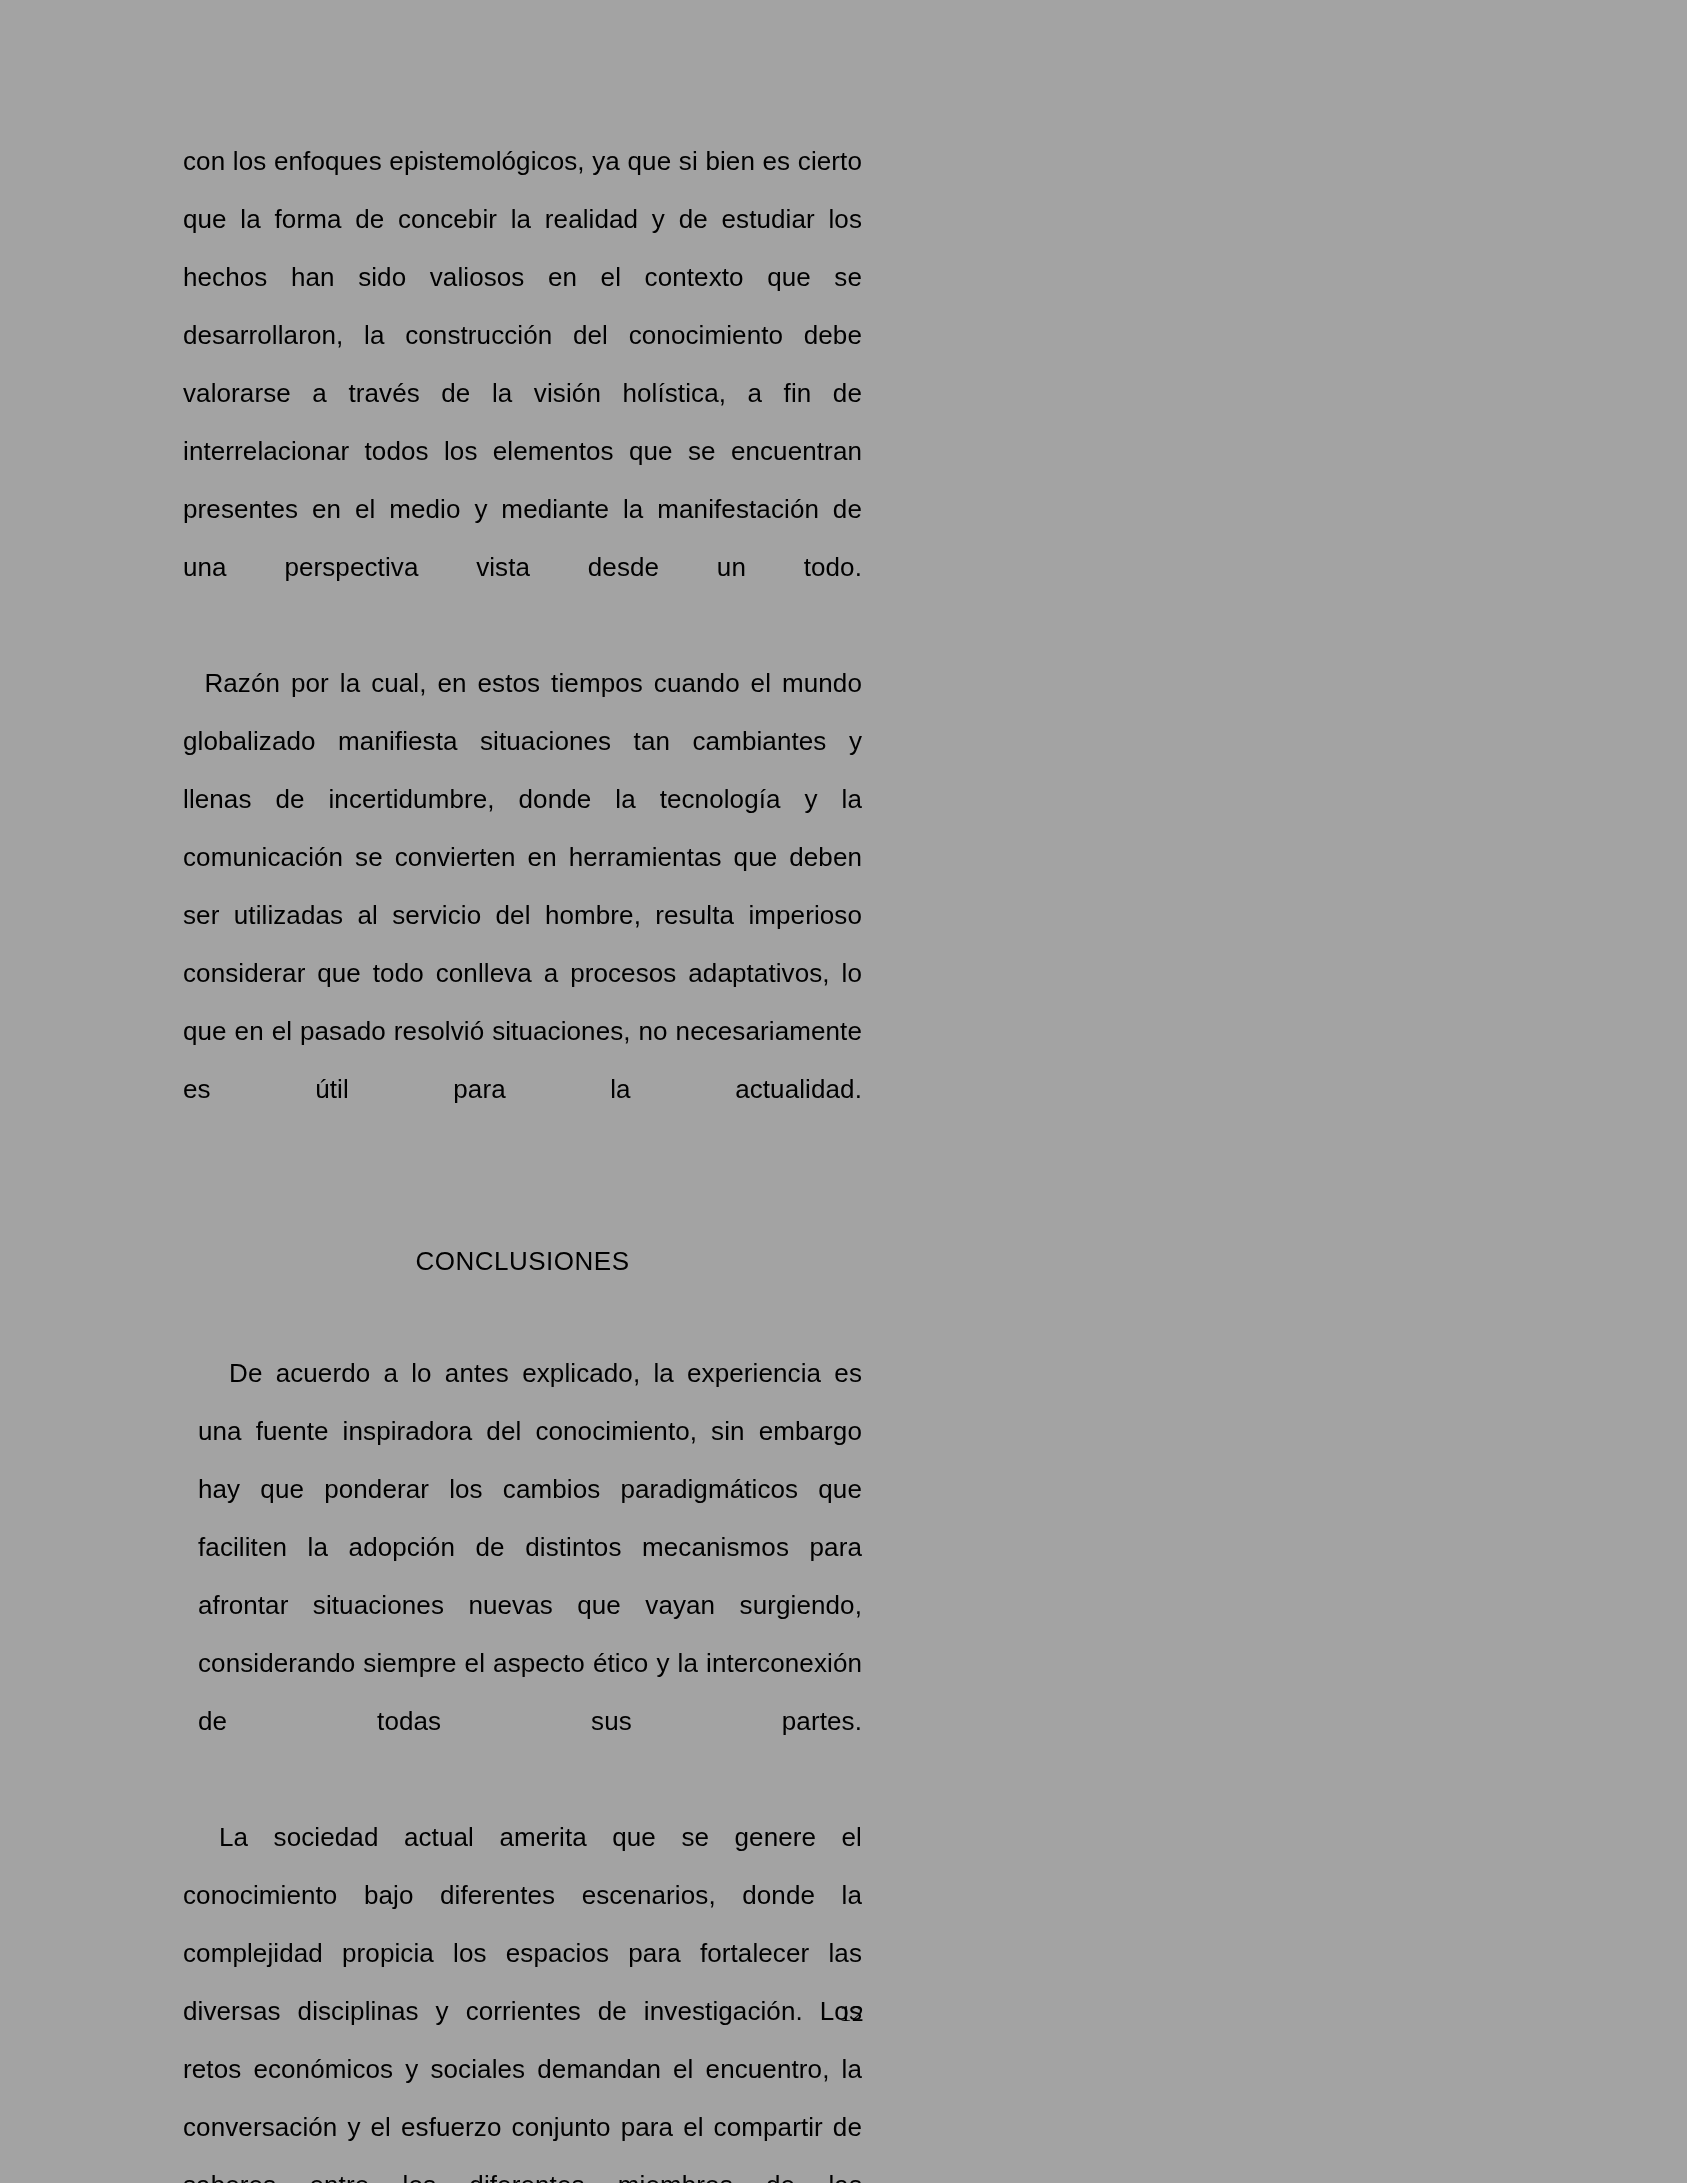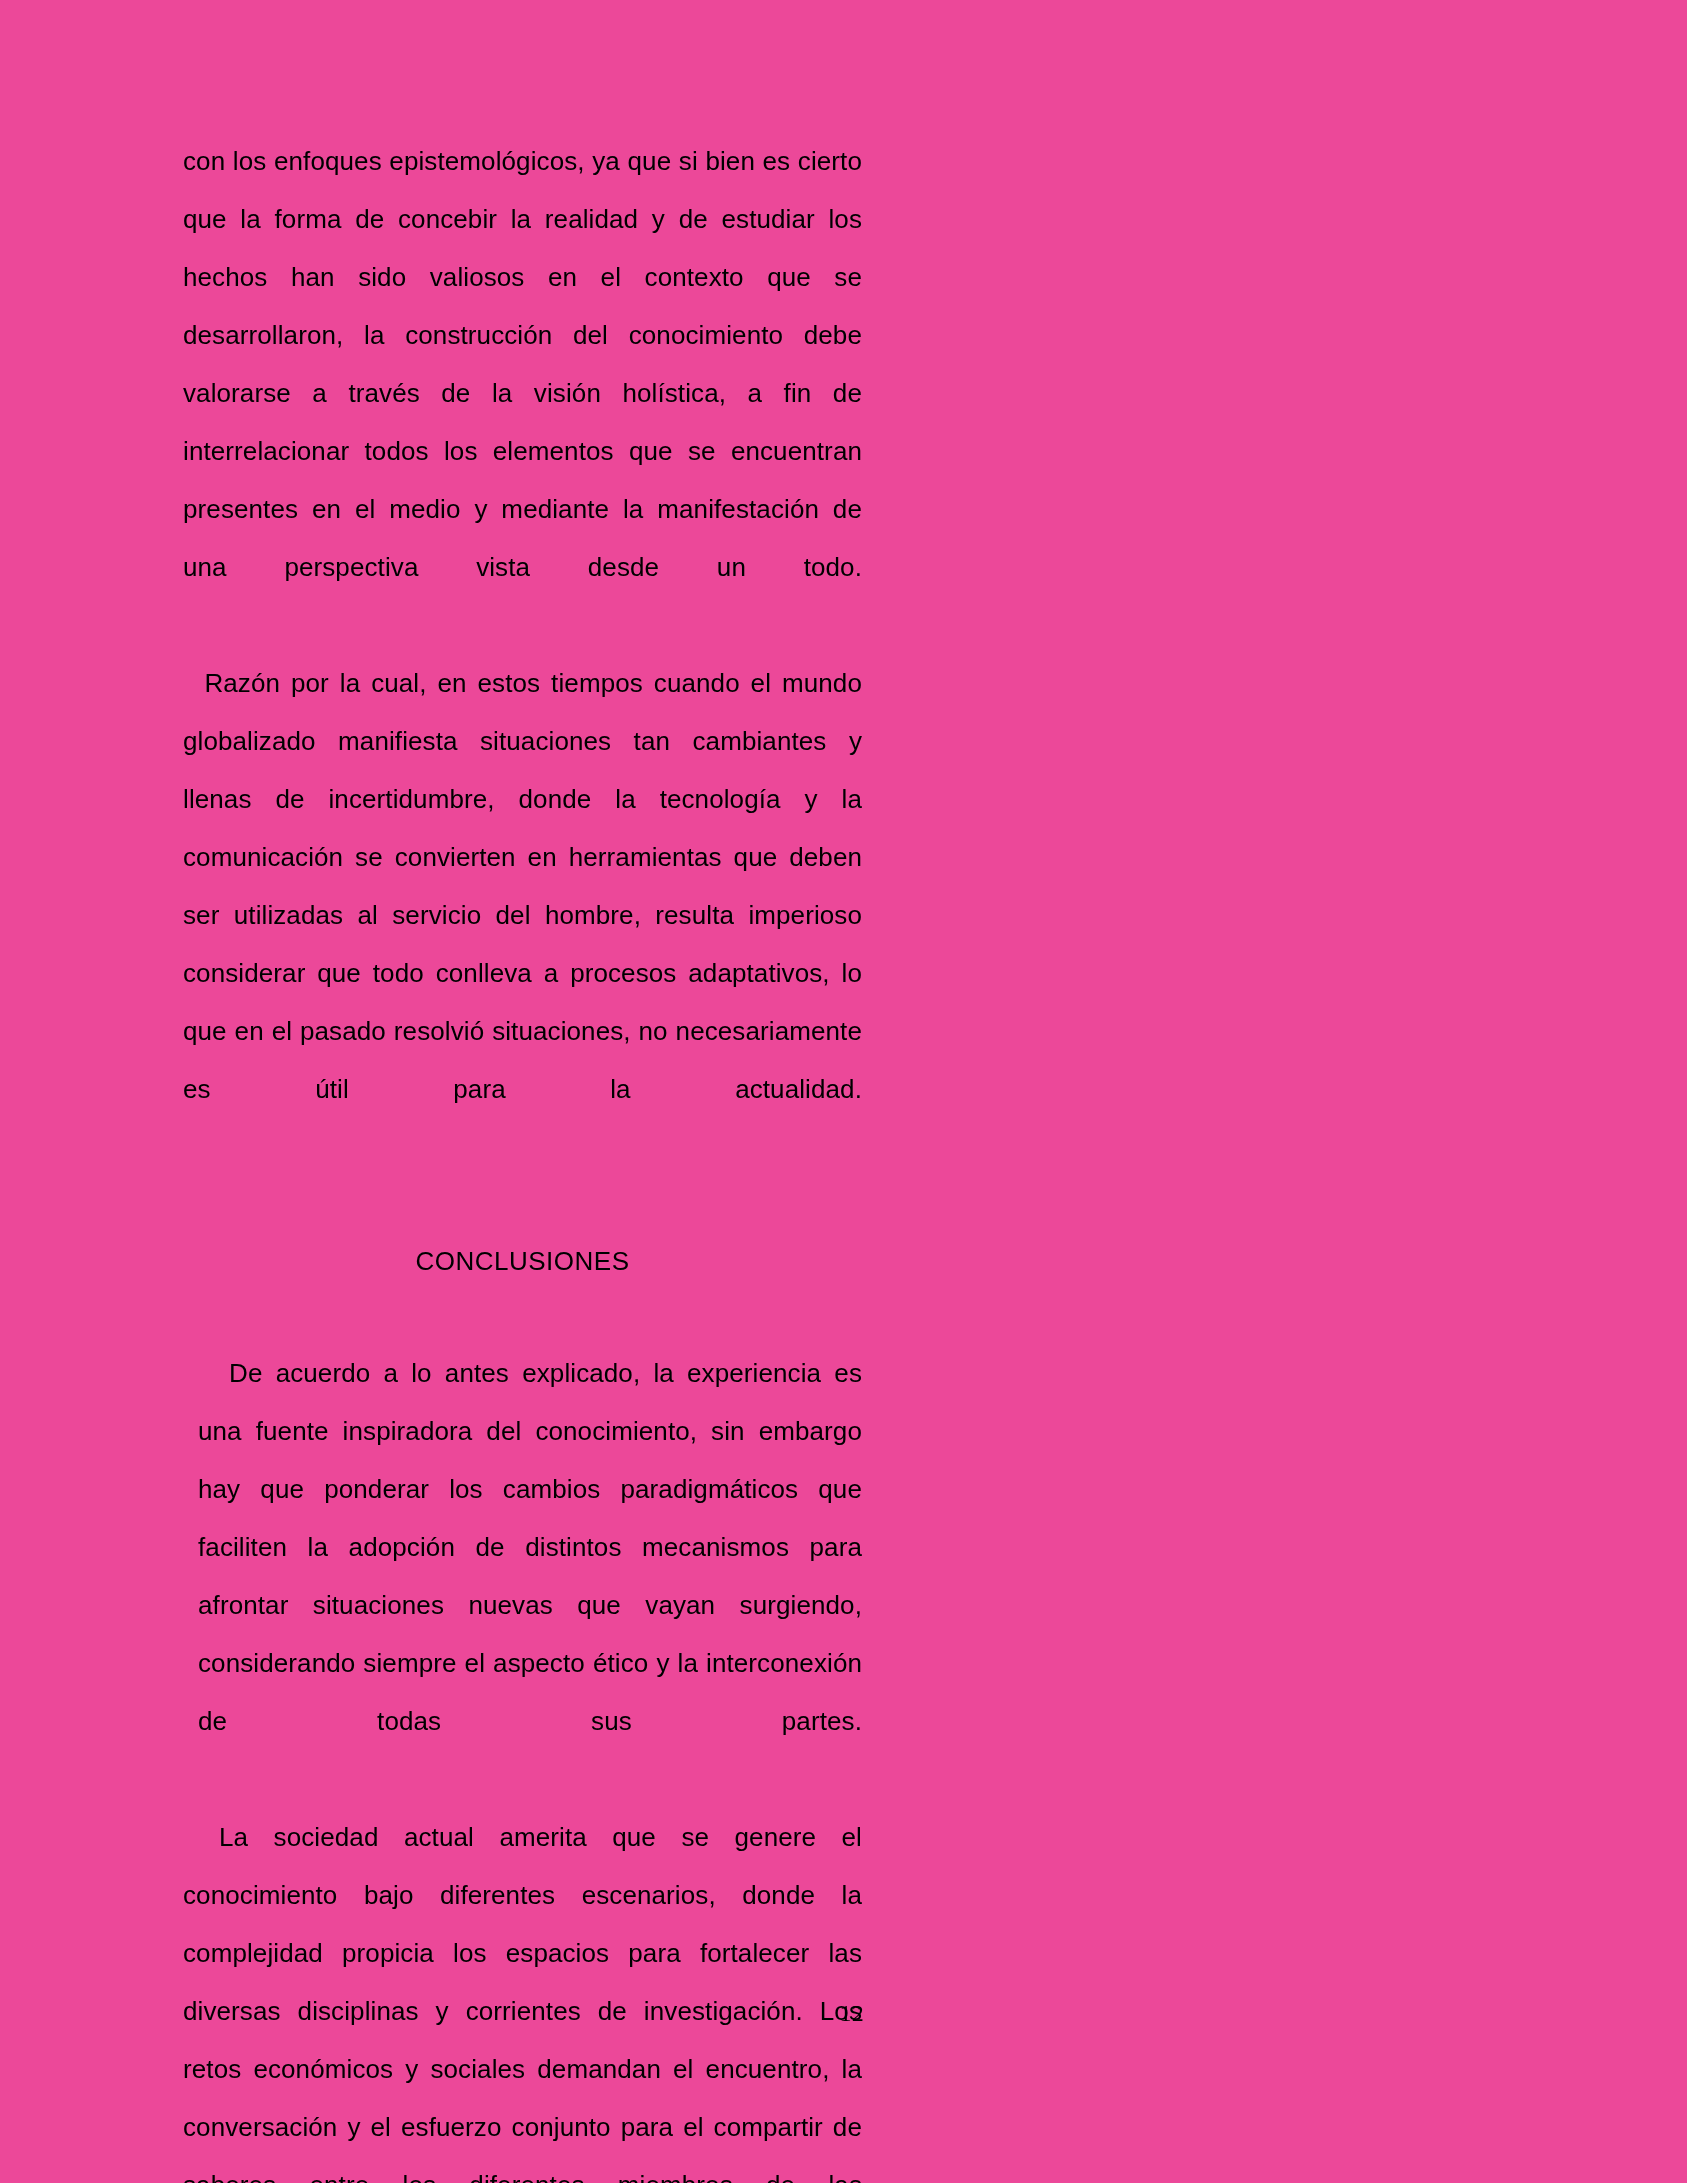--- a/index.html
+++ b/index.html
@@ -6,21 +6,21 @@
   html, body {
     margin: 0;
     padding: 0;
     background: #ffffff;
   }
 
   .page {
     position: relative;
     width: 1687px;
     height: 2183px;
-    background: #ec4899;
+    background: #a3a3a3;
     box-sizing: border-box;
     overflow: hidden;
   }
 
   .content {
     position: absolute;
     left: 183px;
     top: 132px;
     width: 679px;
   }

